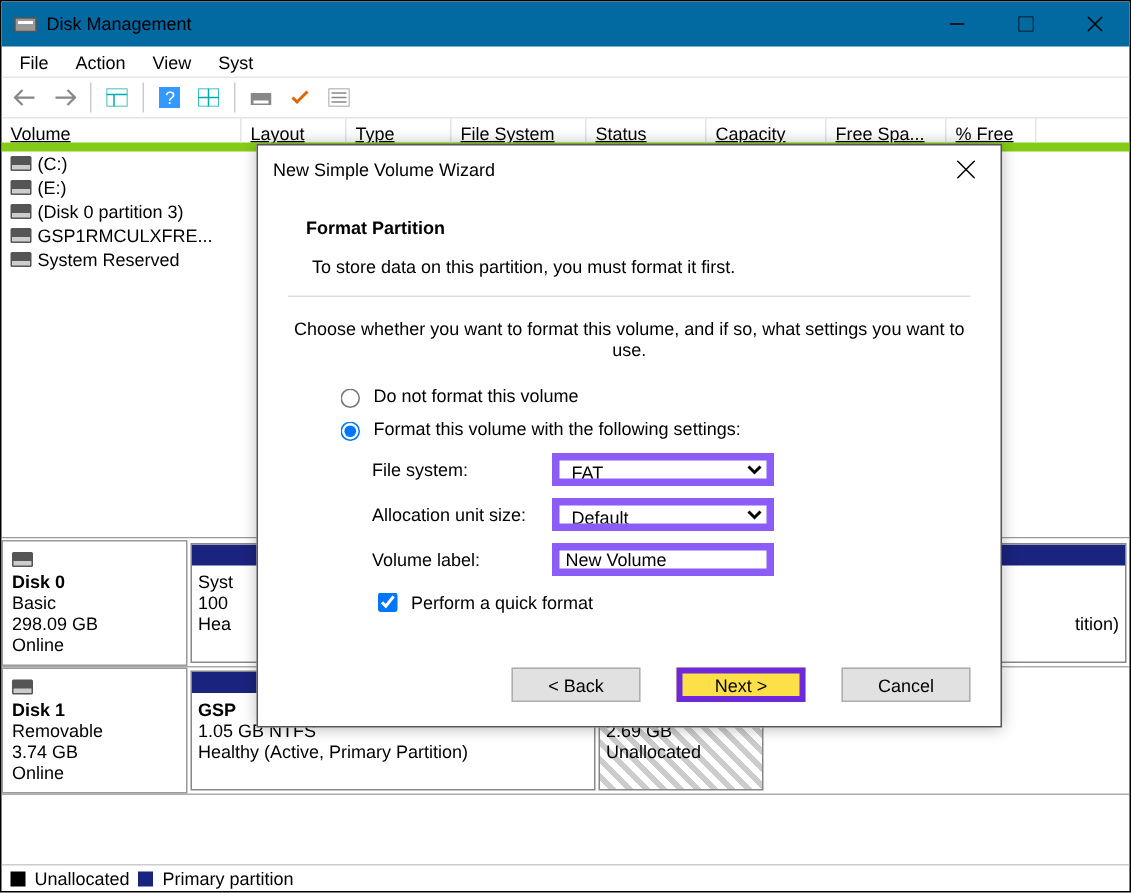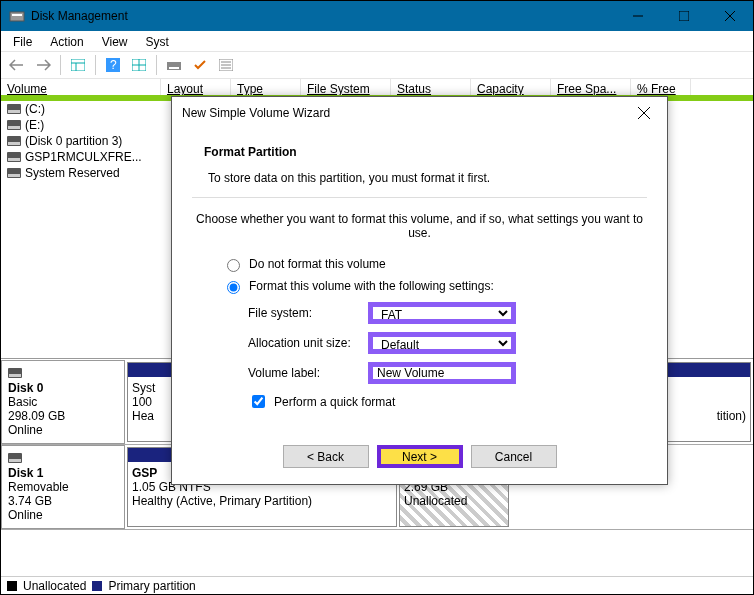--- a/index.html
+++ b/index.html
@@ -39,21 +39,21 @@
 .dlg-body { padding: 4px 20px 16px 20px; }
 .dlg-body h4 { margin: 12px; font-size: 12px; font-weight: bold; }
 .dlg-body .sub { padding: 0 0 12px 16px; margin-top: 2px; }
 .dlg-sep { border-top: 1px solid #ddd; margin-bottom: 14px; }
 .dlg-instr { text-align: center; margin-bottom: 16px; }
 .radio-row, .check-row { display: flex; align-items: center; gap: 6px; margin: 6px 0 6px 30px; }
 .form-row { display: flex; align-items: center; margin: 8px 0 8px 56px; }
 .form-row label { width: 120px; }
 .form-row select, .form-row input[type=text] { width: 148px; height: 22px; border: 5px solid #8b5cf6; padding: 0 4px; background: #fff; }
 .disabled { color: #9a9a9a; }
-.dlg-buttons { display: flex; justify-content: center; gap: 8px; padding: 12px 20px 16px; }
+.dlg-buttons { display: flex; justify-content: flex-end; gap: 24px; padding: 12px 20px 16px; }
 .dlg-buttons button { width: 86px; height: 23px; border: 1px solid #adadad; background: #e1e1e1; }
 .dlg-buttons button.primary { border: 4px solid #6d28d9; background: #fde047; }
 
 svg { display: block; }
 </style>
 </head>
 <body>
 
 <div class="titlebar">
   <span class="app-icon">

